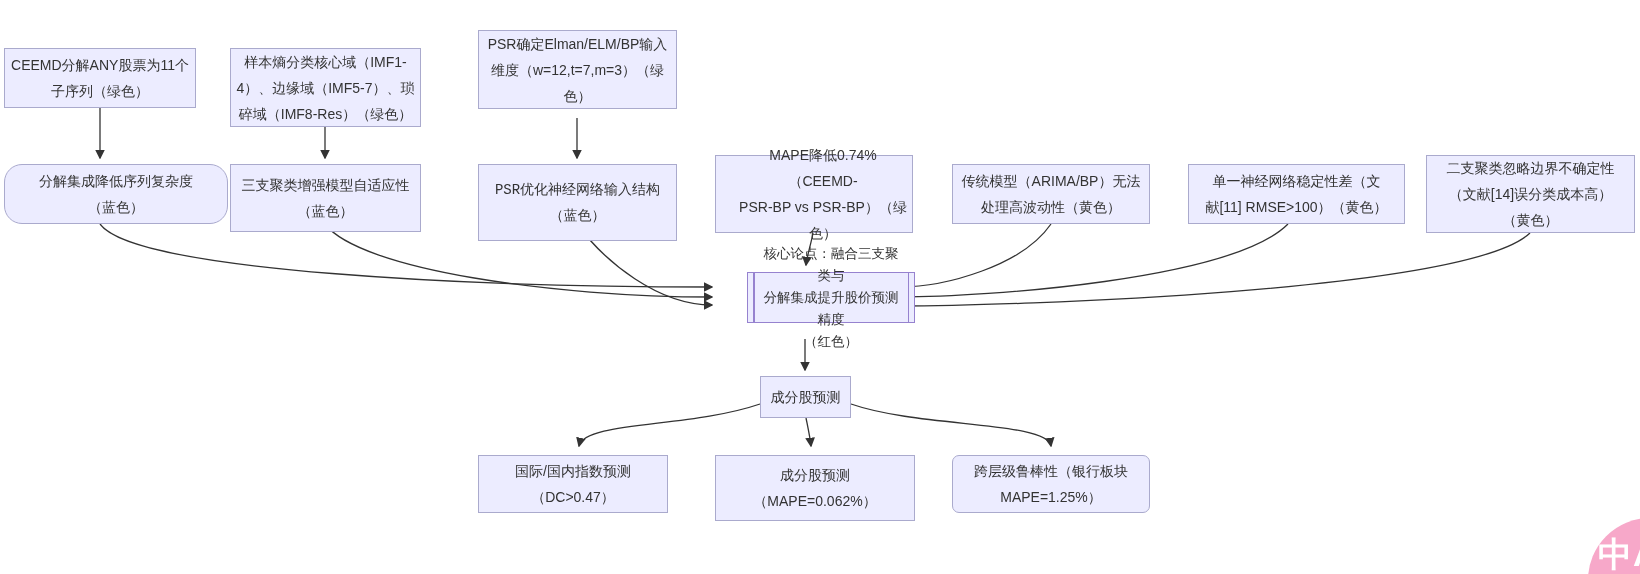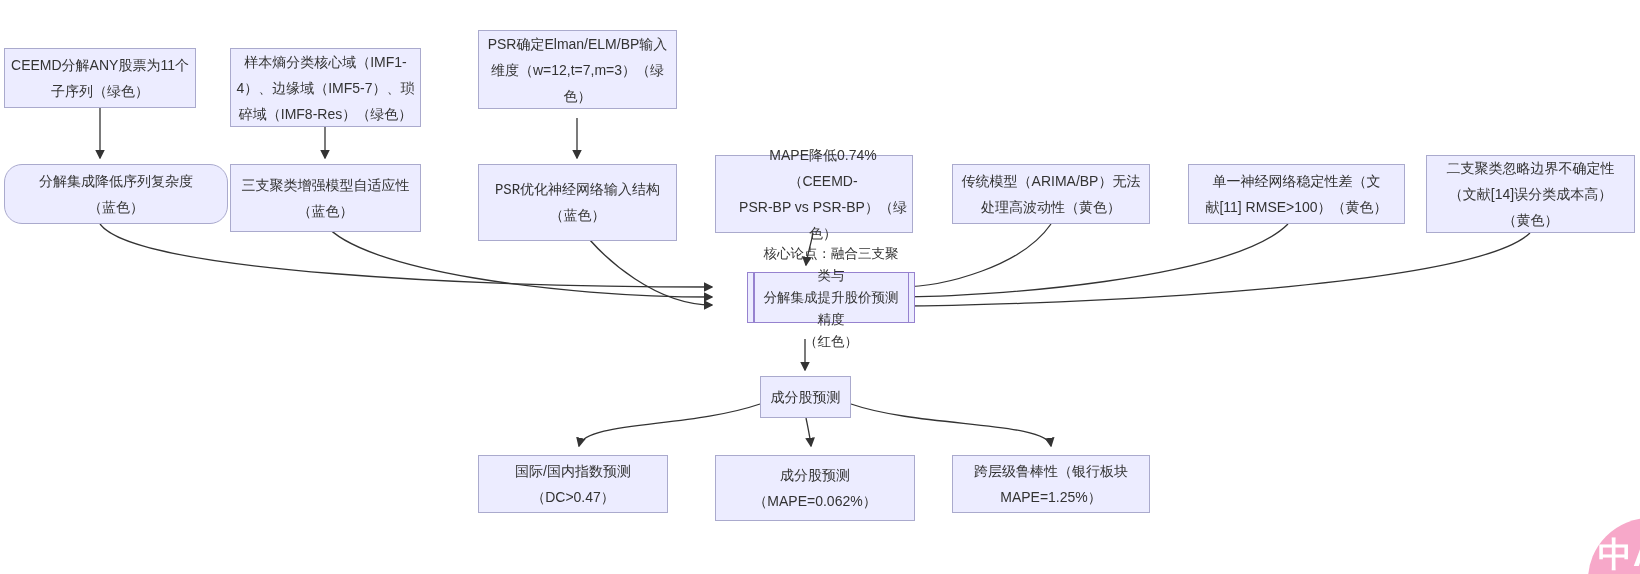--- a/index.html
+++ b/index.html
@@ -104,20 +104,20 @@
   <div class="node core" style="left:721px;top:272px;width:168px;height:51px;margin-left:26px;">核心论点：融合三支聚类与
 分解集成提升股价预测精度
 （红色）</div>
 
   <div class="node" style="left:760px;top:376px;width:91px;height:42px;">成分股预测</div>
 
   <div class="node" style="left:478px;top:455px;width:190px;height:58px;">国际/国内指数预测
 （DC&gt;0.47）</div>
   <div class="node" style="left:715px;top:455px;width:200px;height:66px;">成分股预测
 （MAPE=0.062%）</div>
-  <div class="node" style="left:952px;top:455px;width:198px;height:58px;">跨层级鲁棒性（银行板块
+  <div class="node" style="left:952px;top:455px;width:198px;height:58px;border-radius:7px;">跨层级鲁棒性（银行板块
 MAPE=1.25%）</div>
 
   <div id="translate-btn">
     <span class="glyph">中A</span>
   </div>
 
 </div>
 
 </body></html>

